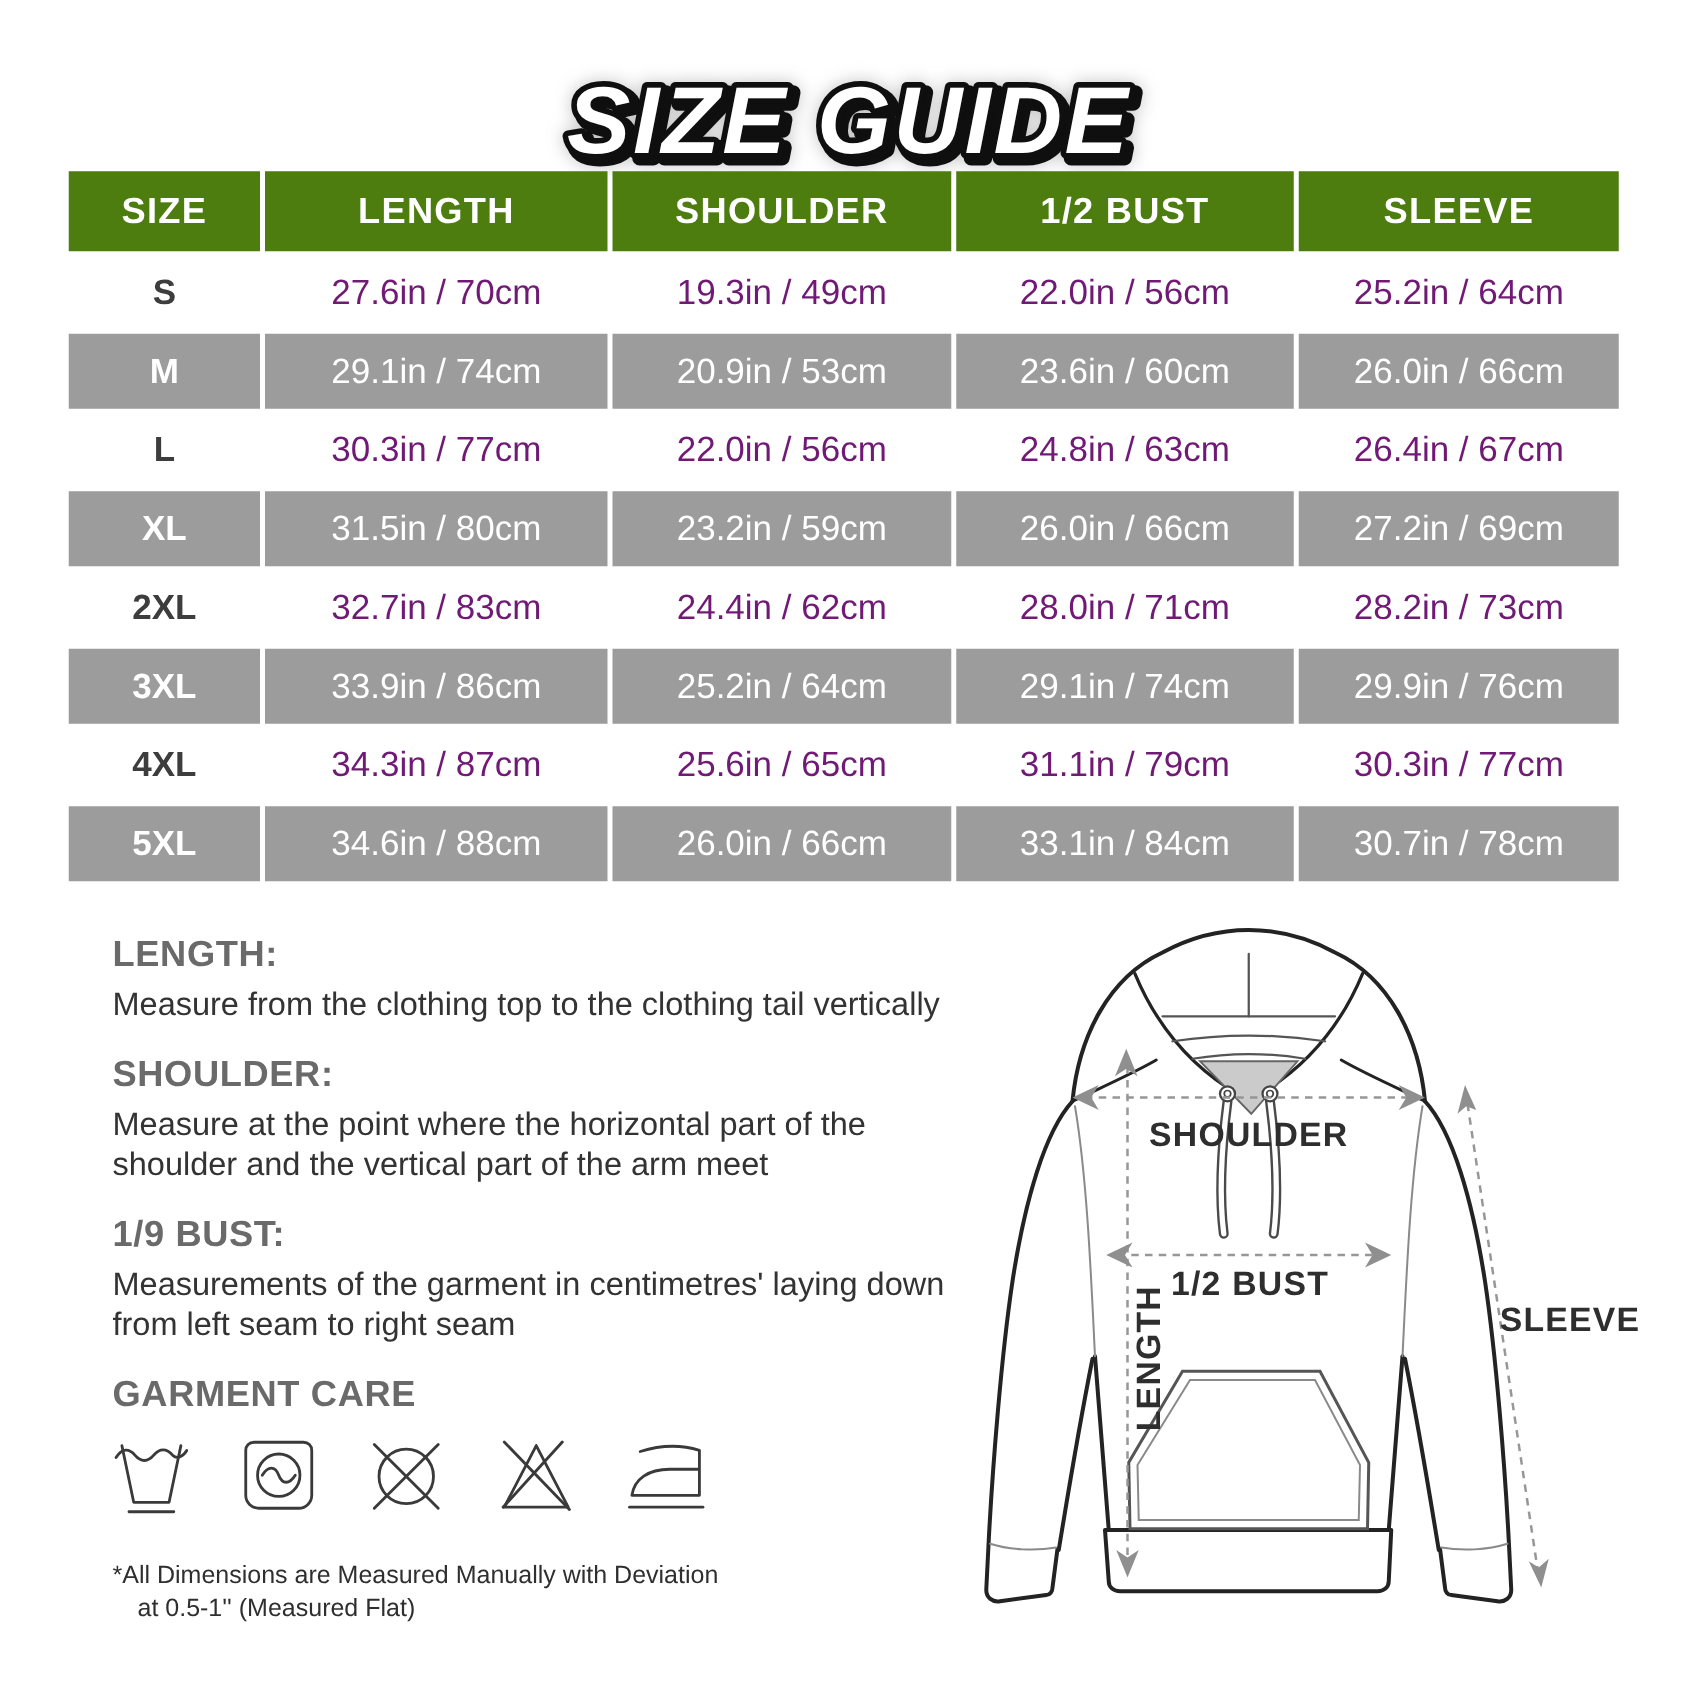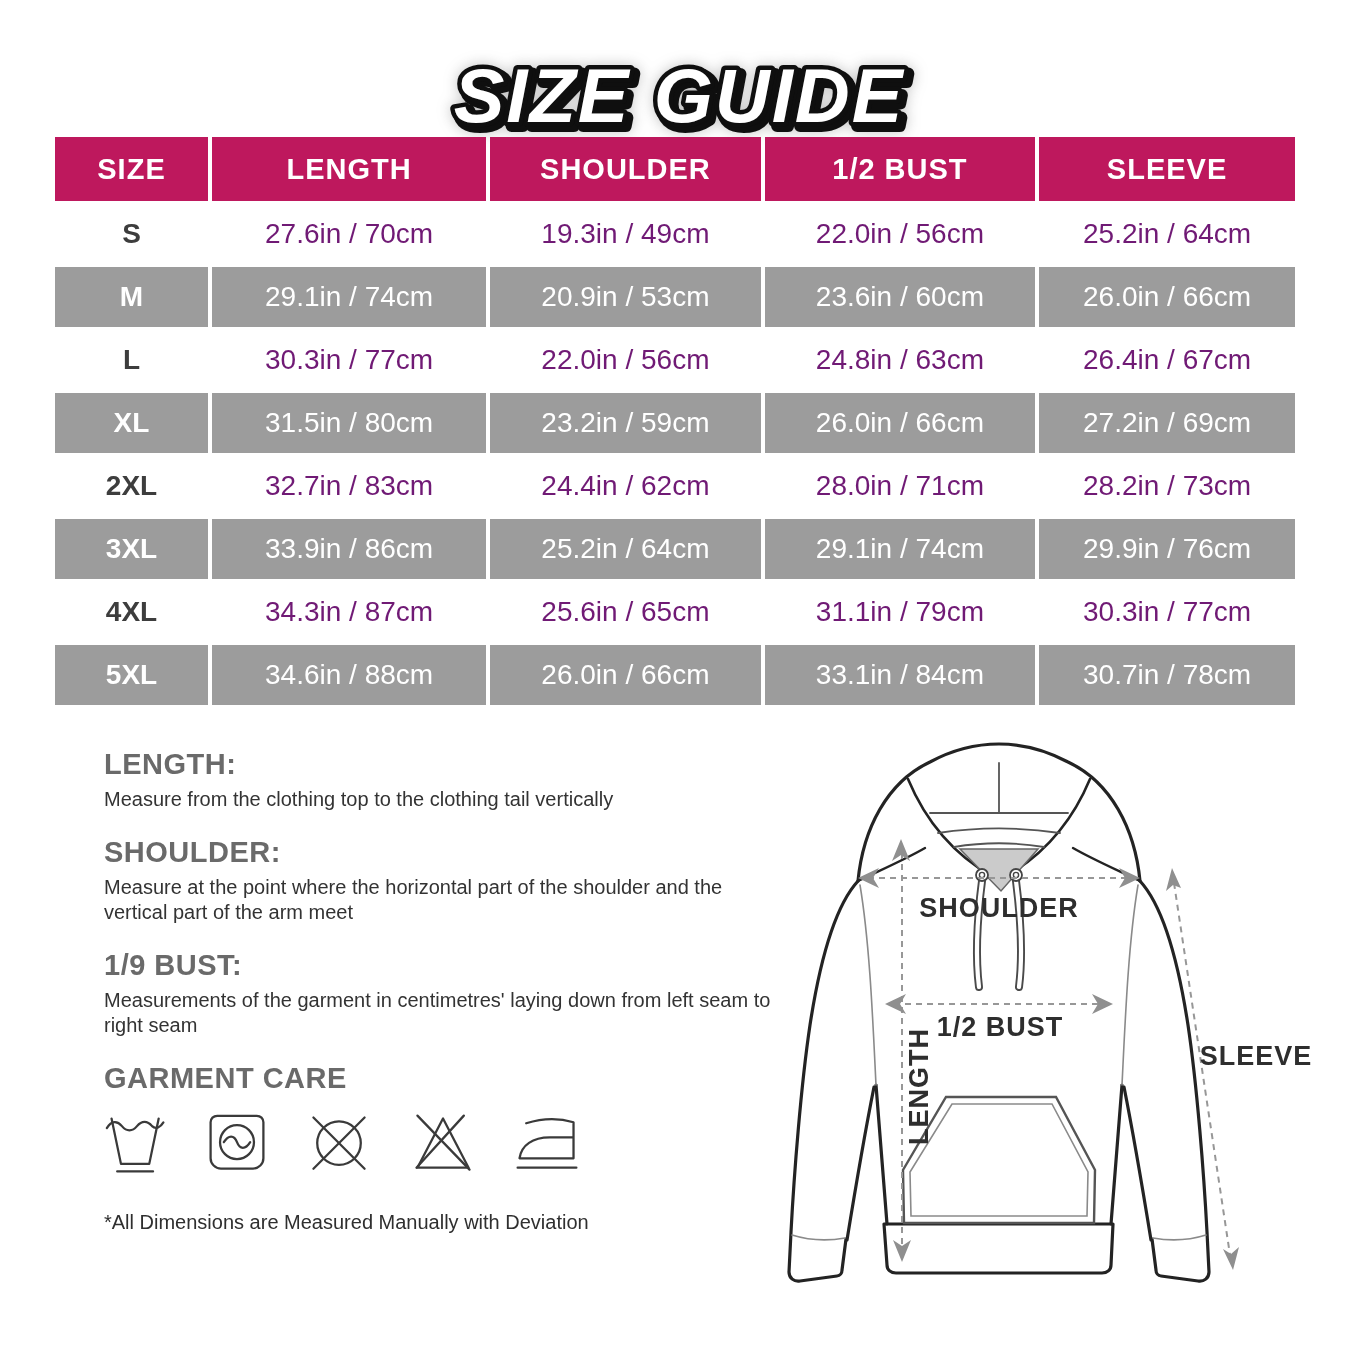--- a/index.html
+++ b/index.html
@@ -10,33 +10,33 @@
   
   .title-wrap{position:absolute;left:4px;top:38px;width:1086px;height:120px;}
   .title-wrap svg{filter:drop-shadow(0 0 7px rgba(90,90,90,0.35));}
   .title-back{fill:#0f0f0f;stroke:#0f0f0f;stroke-width:12;paint-order:stroke;stroke-linejoin:round;}
   .title-front{fill:#ffffff;stroke:#0f0f0f;stroke-width:9;paint-order:stroke;stroke-linejoin:round;}
   .title-text{font-family:"Liberation Sans",sans-serif;font-size:76px;font-weight:bold;font-style:italic;letter-spacing:2px;}
   
   .size-table-wrap{position:absolute;left:51px;top:134px;}
   table.size-table{border-collapse:separate;border-spacing:4px 3px;width:1248px;table-layout:fixed;}
   table.size-table th{
-    background:#be185d;color:#ffffff;font-size:29px;font-weight:bold;
+    background:#4d7c0f;color:#ffffff;font-size:29px;font-weight:bold;
     height:62px;text-align:center;letter-spacing:1px;
   }
   table.size-table td{font-size:28px;text-align:center;height:58px;}
   tr.row-white td{background:#ffffff;color:#701a75;}
   tr.row-gray td{background:#9c9c9c;color:#ffffff;}
   td.size-col{font-weight:bold;}
   tr.row-white td.size-col{color:#3d3d3d;}
   
-  .info{position:absolute;left:104px;top:748px;width:742px;}
+  .info{position:absolute;left:90px;top:748px;width:742px;}
   .sec-head{font-size:29px;font-weight:bold;color:#6a6a6a;letter-spacing:0.5px;margin:24px 0 6px 0;}
   .sec-head:first-child{margin-top:0;}
-  .sec-body{font-size:20px;color:#333333;line-height:1.25;max-width:740px;}
+  .sec-body{font-size:26px;color:#333333;line-height:1.25;max-width:740px;}
   .sec-body.oneline{white-space:nowrap;}
   
   .care-row{display:flex;gap:34px;margin-top:14px;align-items:flex-end;}
   .care-row svg{display:block;}
   .care-ic{stroke:#3a3a3a;stroke-width:2.4;fill:none;stroke-linecap:round;stroke-linejoin:round;}
   
   .disclaimer{margin-top:28px;font-size:20px;color:#2f2f2f;line-height:1.35;}
   .disclaimer .l2{padding-left:20px;}
   
   .hoodie-wrap{position:absolute;left:780px;top:735px;width:560px;height:580px;}
@@ -185,20 +185,21 @@
     <svg width="70" height="72" viewBox="0 0 70 76">
       <g class="care-ic">
         <path d="M 13 15 C 32 9 50 10 63 14 L 63 52 L 6 52 C 8 38 20 30 38 30 L 63 30"></path>
         <path d="M 4 62 L 66 62"></path>
       </g>
     </svg>
   </div>
 
   <div class="disclaimer">
     <div class="l1">*All Dimensions are Measured Manually with Deviation</div>
+    <div class="l2">at 0.5-1''  (Measured Flat)</div>
   </div>
 </div>
 
 <div class="hoodie-wrap">
   <svg width="560" height="580" viewBox="0 0 560 580">
 
     <path class="outline" d="M 78 146 C 56 170 40 225 30 290 C 21 350 14 440 11 497 L 9 537 C 9 543 14 547 20 546 L 57 541 C 60 541 62 538 62 535 L 66 504"></path>
     <path class="outline" d="M 360 146 C 382 170 398 225 408 290 C 417 350 424 440 427 497 L 429 537 C 429 543 424 547 418 546 L 381 541 C 378 541 376 538 376 535 L 372 504"></path>
     <path class="outline" d="M 94 352 C 84 402 74 462 67 505"></path>
     <path class="outline" d="M 344 352 C 354 402 364 462 371 505"></path>

